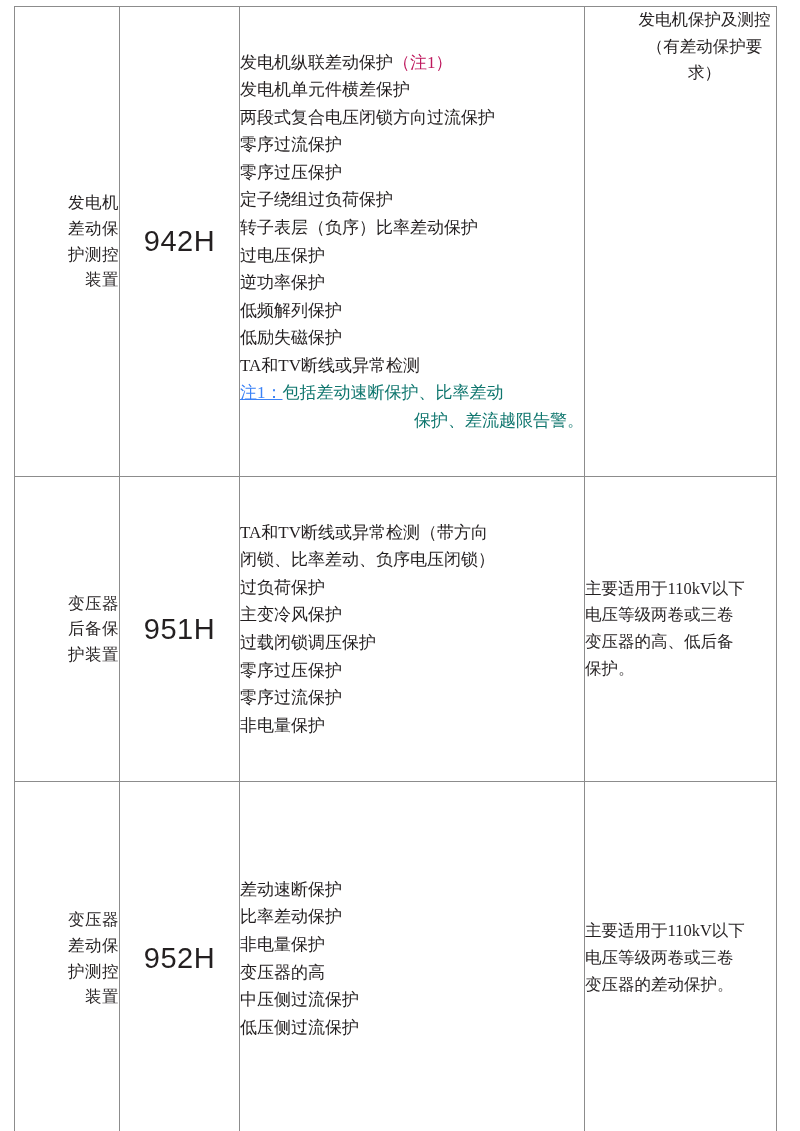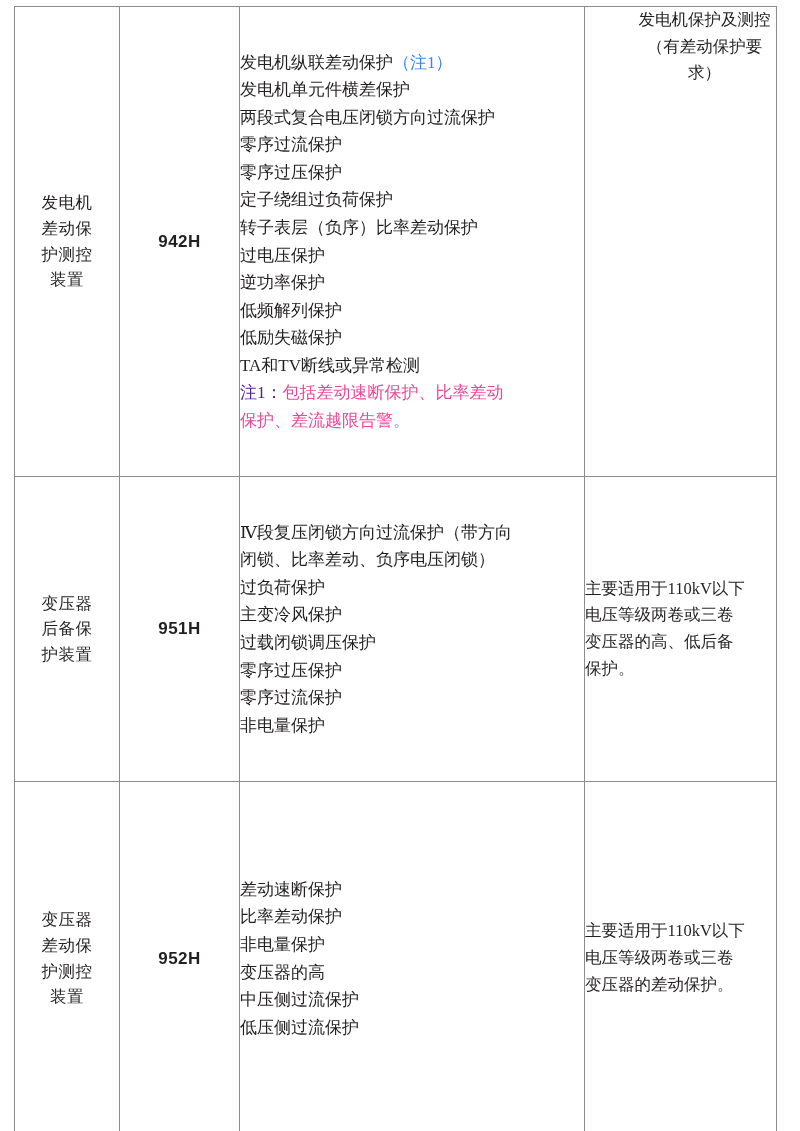--- a/index.html
+++ b/index.html
@@ -36,49 +36,49 @@
   col.c-func   { width: 345px; }
   col.c-note   { width: 192px; }
 
   .device-cell {
     text-align: center;
     font-size: 16.5px;
     line-height: 1.55;
     letter-spacing: 0.5px;
     padding: 4px 10px;
   }
-  .device-cell .dev-line { display: block; white-space: nowrap; }
+  .device-cell .dev-line { display: block; white-space: nowrap; text-align: right; }
 
   .model-cell {
     text-align: center;
     font-family: "Liberation Sans", "DejaVu Sans", sans-serif;
-    font-size: 17px;
-    font-weight: bold;
+    font-size: 29px;
+    font-weight: normal;
     letter-spacing: 0.5px;
   }
 
   .func-cell {
     vertical-align: top;
     padding: 10px 8px 10px 16px;
     font-size: 17px;
     line-height: 1.62;
   }
   .func-cell ul {
     list-style: none;
     margin: 0;
     padding: 0;
   }
   .func-cell li { margin: 0; }
-  .note-ref { color: #3b82f6; }
+  .note-ref { color: #be185d; }
   .note-line {
     margin-top: 0;
     text-indent: 0;
   }
-  .note-line .note-label { color: #4c1d95; }
-  .note-line .note-body { color: #ec4899; }
+  .note-line .note-label { color: #3b82f6; text-decoration: underline; }
+  .note-line .note-body { color: #0f766e; text-align: right; }
   .note-line .note-cont { display: block; font-family: Liberation Serif, serif; }
 
   .remark-cell {
     vertical-align: top;
     padding: 10px 10px 10px 14px;
     font-size: 16.5px;
     line-height: 1.62;
   }
   .remark-cell .rm-line { display: block; }
   .remark-cell.centered {
@@ -139,21 +139,21 @@
 
       <tr class="row-2">
         <td class="device-cell">
           <span class="dev-line">变压器</span>
           <span class="dev-line">后备保</span>
           <span class="dev-line">护装置</span>
         </td>
         <td class="model-cell">951H</td>
         <td class="func-cell">
           <ul>
-            <li>Ⅳ段复压闭锁方向过流保护（带方向</li>
+            <li>TA和TV断线或异常检测（带方向</li>
             <li>闭锁、比率差动、负序电压闭锁）</li>
             <li>过负荷保护</li>
             <li>主变冷风保护</li>
             <li>过载闭锁调压保护</li>
             <li>零序过压保护</li>
             <li>零序过流保护</li>
             <li>非电量保护</li>
           </ul>
         </td>
         <td class="remark-cell">

